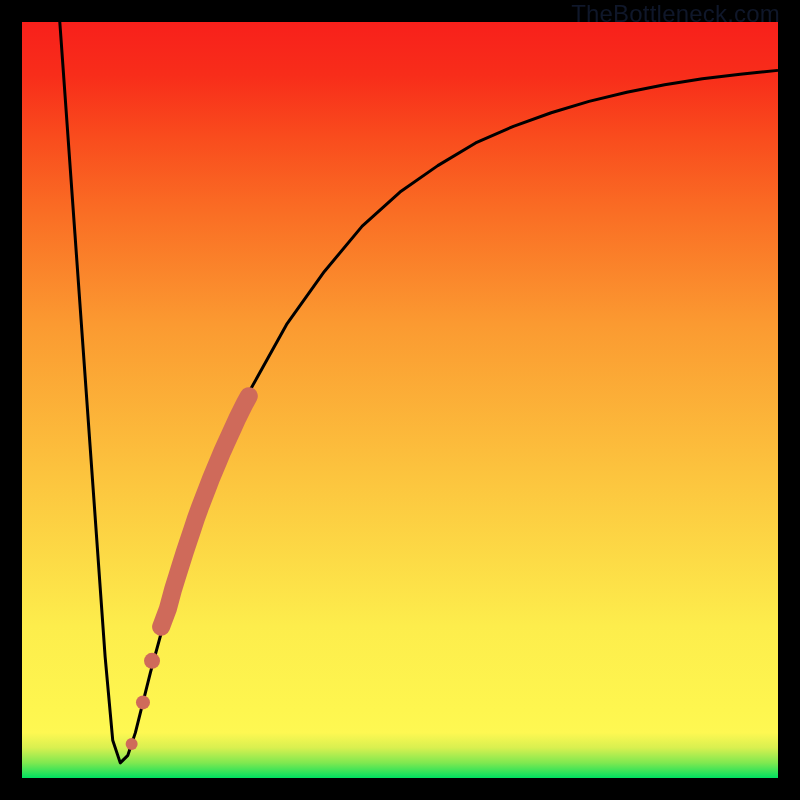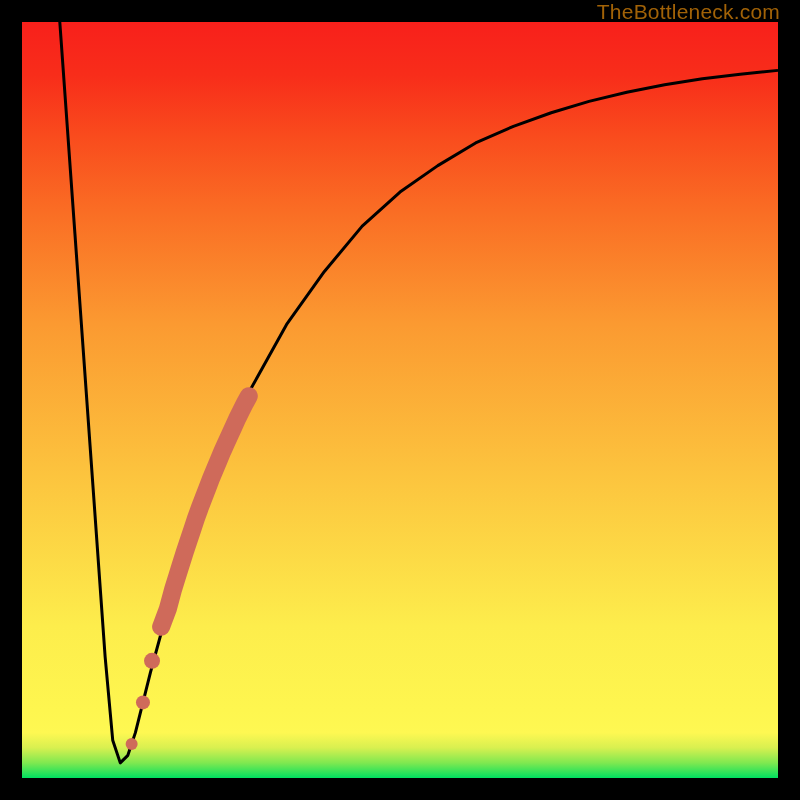--- a/index.html
+++ b/index.html
@@ -39,23 +39,23 @@
     top: 0;
     width: 800px;
     height: 800px;
     pointer-events: none;
   }
   .watermark {
     position: absolute;
     top: 0px;
     right: 20px;
     font-family: Arial, Helvetica, sans-serif;
-    font-size: 21px;
+    font-size: 24px;
     font-weight: 500;
-    color: #a16207;
+    color: #0f172a;
     letter-spacing: 0.2px;
   }
   svg.curve {
     position: absolute;
     left: 22px;
     top: 22px;
     width: 756px;
     height: 756px;
     overflow: visible;
   }

